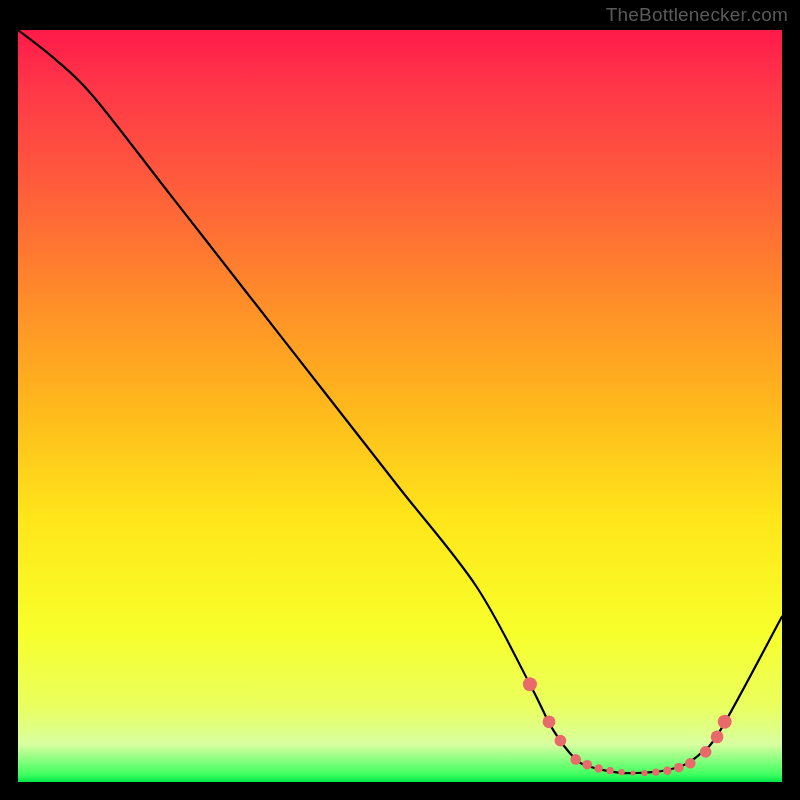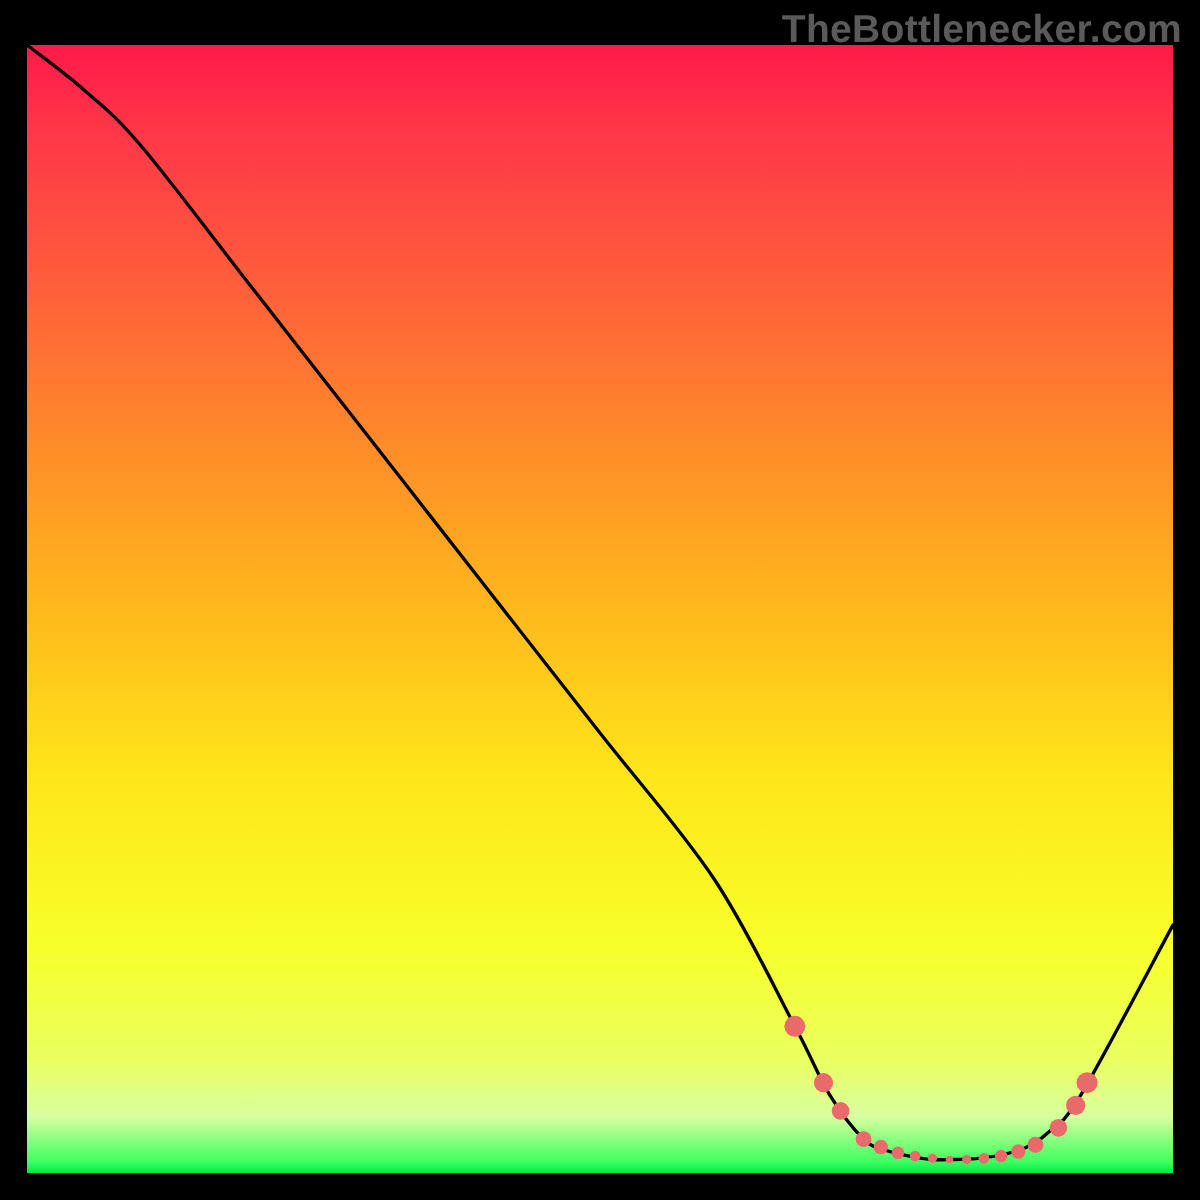--- a/index.html
+++ b/index.html
@@ -37,25 +37,24 @@
     left: 0; top: 0;
     width: 764px;
     height: 752px;
     overflow: visible;
   }
   .watermark {
     position: absolute;
     top: 4px;
     right: 12px;
     font-family: Arial, Helvetica, sans-serif;
-    font-size: 26px;
+    font-size: 19px;
     color: #5a5a5a;
     letter-spacing: 0.2px;
     user-select: none;
-    font-weight: bold;
   }
 </style>
 </head>
 <body>
 
 <div class="watermark">TheBottlenecker.com</div>
 
 <div class="frame">
   <div class="plot-area"></div>
   <svg class="curve" viewBox="0 0 764 752" preserveAspectRatio="none">

